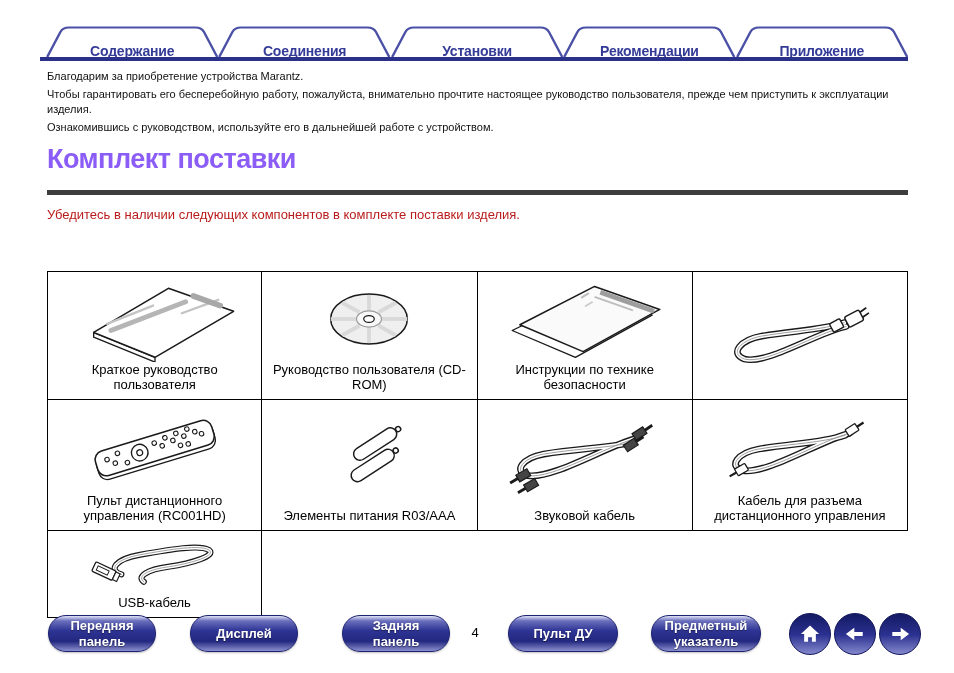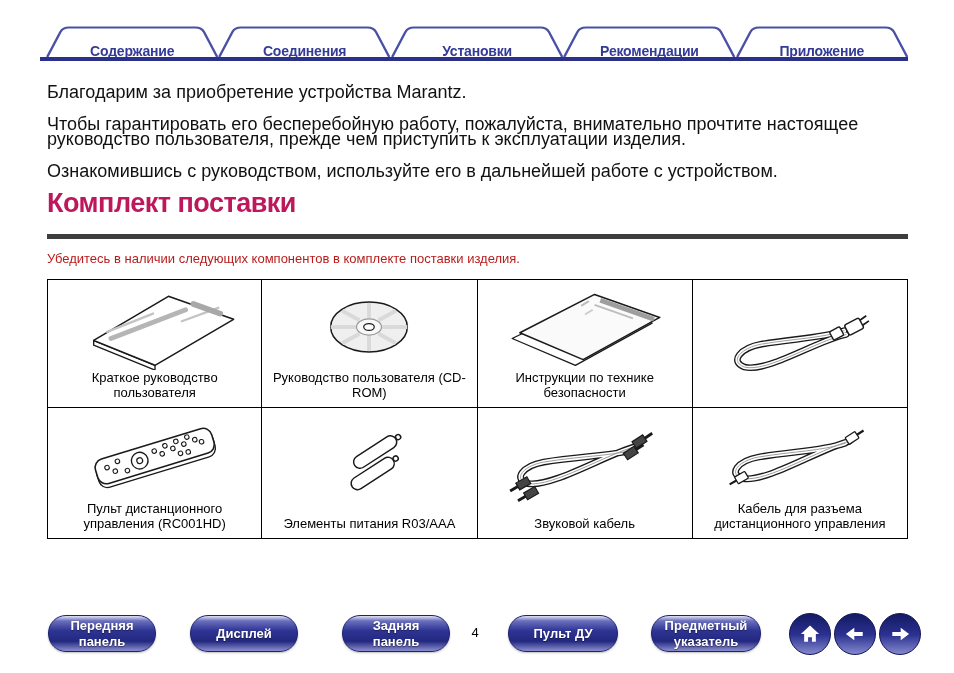--- a/index.html
+++ b/index.html
@@ -11,31 +11,31 @@
   .tabs-row{position:absolute;left:46px;right:46px;top:26px;height:31px;display:flex;}
   .tab{flex:1;position:relative;cursor:pointer;}
   .tab svg{position:absolute;inset:0;width:100%;height:100%;}
   .tab .tab-label{
     position:absolute;inset:0;display:flex;align-items:center;justify-content:center;
     font-size:14px;font-weight:bold;color:#343b97;padding-top:18px;letter-spacing:-0.2px;
   }
   .tab-underline{position:absolute;left:40px;right:46px;top:57px;height:4px;background:#2b3188;}
   
   .content{position:absolute;left:47px;right:46px;top:69px;}
-  .intro p{margin:16px 0 2px;font-size:18px;line-height:15.5px;color:#111;}
-  .page-title{margin:10px 0 16px;font-size:27px;line-height:29px;font-weight:bold;color:#be185d;letter-spacing:-0.5px;}
+  .intro p{margin:0 0 2px;font-size:11px;line-height:15.5px;color:#111;}
+  .page-title{margin:10px 0 16px;font-size:27px;line-height:29px;font-weight:bold;color:#8b5cf6;letter-spacing:-0.5px;}
   .title-rule{height:5px;background:#3d3d3d;margin-top:5px;}
   .lead{margin-top:12px;font-size:13px;line-height:15px;color:#b91c1c;}
   
   .pack-table{margin-top:9px;width:861px;}
   .prow{display:grid;grid-template-columns:repeat(4,1fr);}
   .prow .pcell{border-right:1px solid #000;border-bottom:1px solid #000;display:flex;flex-direction:column;background:#fff;}
   .prow .pcell:first-child{border-left:1px solid #000;}
   .prow.first .pcell{border-top:1px solid #000;}
-  .prow.r1 .pcell{height:127px;}
+  .prow.r1 .pcell{height:127px;margin-top:36px;}
   .prow.r2 .pcell{height:130px;justify-content:flex-end;}
   .prow.last{grid-template-columns:215px;}
   .prow.last .pcell{height:86px;border-left:1px solid #000;}
   .art{flex:1;display:flex;align-items:center;justify-content:center;overflow:hidden;padding-top:4px;}
   .art svg{display:block;}
   .plabel{padding:0 8px 7px;text-align:center;font-size:13px;line-height:15px;color:#000;}
   
   .footer{position:absolute;left:0;top:611px;width:954px;height:46px;}
   .navbtn{
     position:absolute;top:4px;height:37px;border-radius:18px;cursor:pointer;
@@ -267,20 +267,39 @@
             <g transform="rotate(-30 42 68)">
               <rect x="34" y="64" width="12" height="8" rx="1" fill="#fff" stroke="#1a1a1a" stroke-width="1.3"></rect>
               <path d="M34,68 L26,68" stroke="#1a1a1a" stroke-width="2.2"></path>
             </g>
           </svg>
         </div>
         <div class="plabel">Кабель для разъема дистанционного управления</div>
       </div>
     </div>
 
+    <div class="prow last">
+      <div class="pcell">
+        <div class="art">
+          <svg width="200" height="56" viewBox="0 0 200 60">
+            <g fill="none" stroke-linecap="round">
+              <path d="M64,40 C50,36 56,24 84,19 C118,13 148,8 158,14 C166,20 140,28 114,32 C92,35 80,42 88,48" stroke="#1a1a1a" stroke-width="6.5"></path>
+              <path d="M64,40 C50,36 56,24 84,19 C118,13 148,8 158,14 C166,20 140,28 114,32 C92,35 80,42 88,48" stroke="#fff" stroke-width="4"></path>
+              <path d="M64,40 C50,36 56,24 84,19 C118,13 148,8 158,14 C166,20 140,28 114,32 C92,35 80,42 88,48" stroke="#9a9a9a" stroke-width="1"></path>
+            </g>
+            <g transform="rotate(25 56 42)">
+              <rect x="32" y="36" width="24" height="11" rx="1.5" fill="#fff" stroke="#1a1a1a" stroke-width="1.4"></rect>
+              <rect x="36" y="39" width="13" height="5" fill="none" stroke="#1a1a1a" stroke-width="1"></rect>
+              <rect x="56" y="37" width="5" height="9" fill="#fff" stroke="#1a1a1a" stroke-width="1.2"></rect>
+            </g>
+          </svg>
+        </div>
+        <div class="plabel">USB-кабель</div>
+      </div>
+    </div>
   </div>
 </div>
 
 <div class="footer">
   <div class="navbtn btn-front">
     <span>Передняя панель</span>
   </div>
   <div class="navbtn btn-display">
     <span>Дисплей</span>
   </div>

